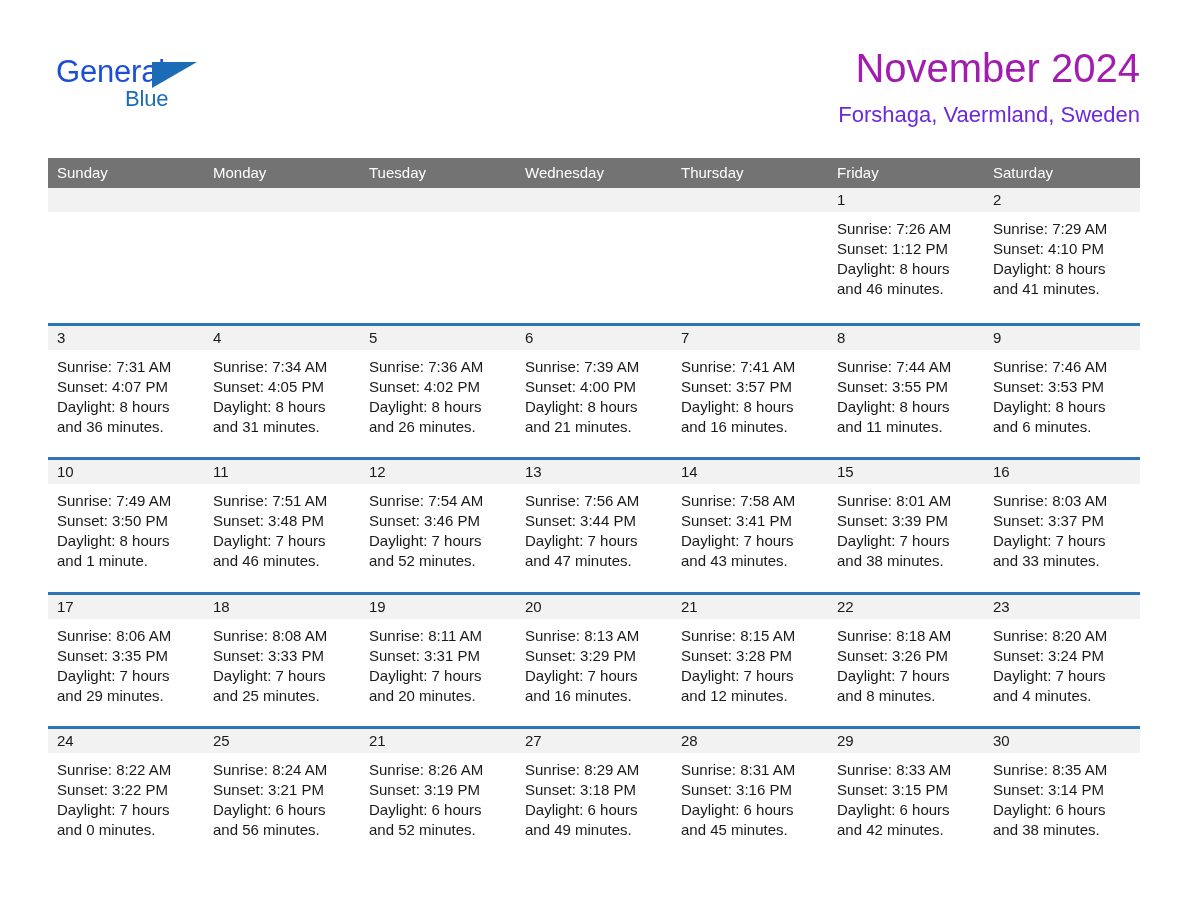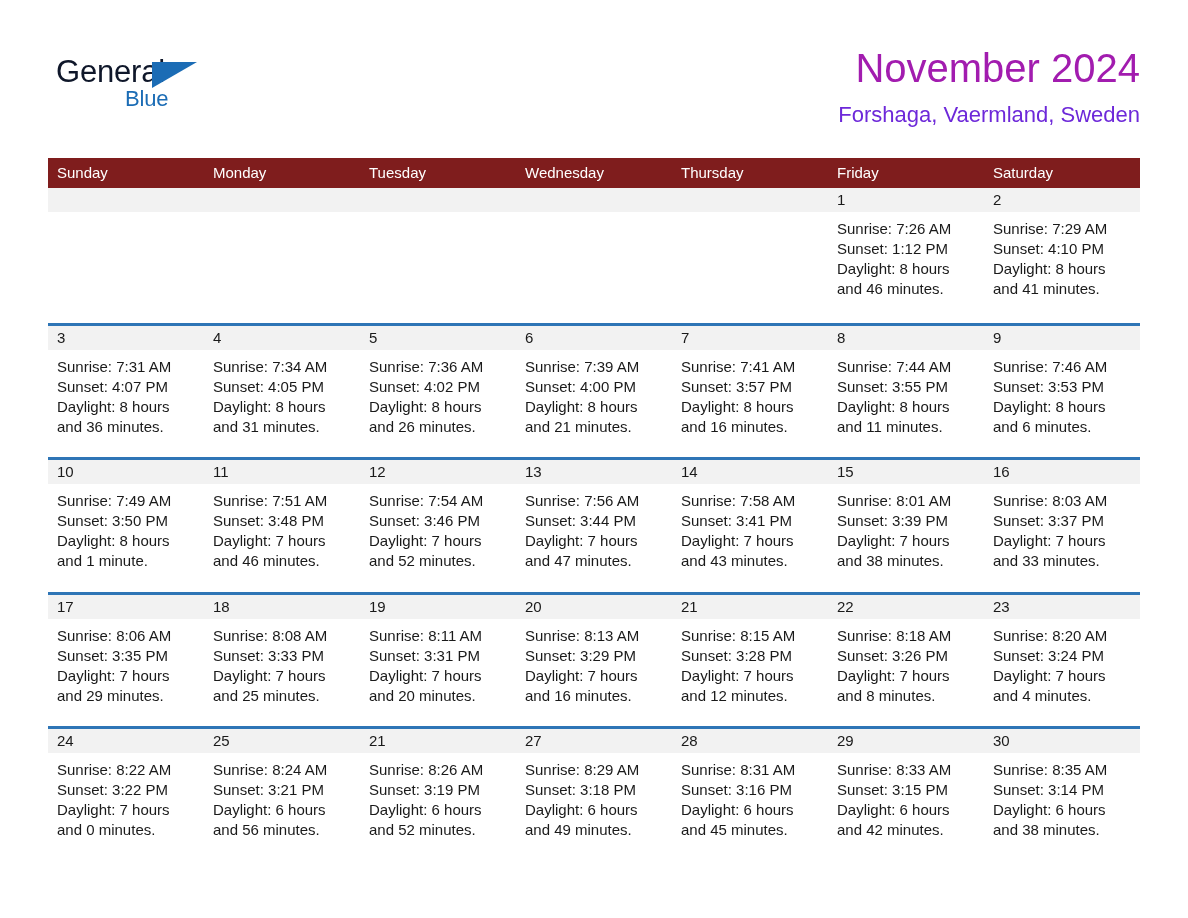--- a/index.html
+++ b/index.html
@@ -35,21 +35,21 @@
     top: 10px;
     width: 160px;
     height: 76px;
   }
   .logo-general {
     position: absolute;
     left: 0;
     top: 0;
     font-size: 31px;
     line-height: 36px;
-    color: #0f172a;
+    color: #1d4ed8;
     letter-spacing: -0.2px;
     font-family: "Liberation Sans", sans-serif;
   }
   .logo-triangle {
     position: absolute;
     left: 96px;
     top: 8px;
     width: 0;
     height: 0;
     border-left: 45px solid #1b6cb5;
@@ -90,21 +90,21 @@
 
   
   .calendar {
     position: absolute;
     left: 48px;
     top: 158px;
     width: 1092px;
   }
   .weekday-row {
     display: flex;
-    background: #7f1d1d;
+    background: #737373;
     height: 30px;
   }
   .weekday {
     flex: 1 1 0;
     color: #ffffff;
     font-size: 15px;
     line-height: 30px;
     padding-left: 9px;
     box-sizing: border-box;
     white-space: nowrap;

